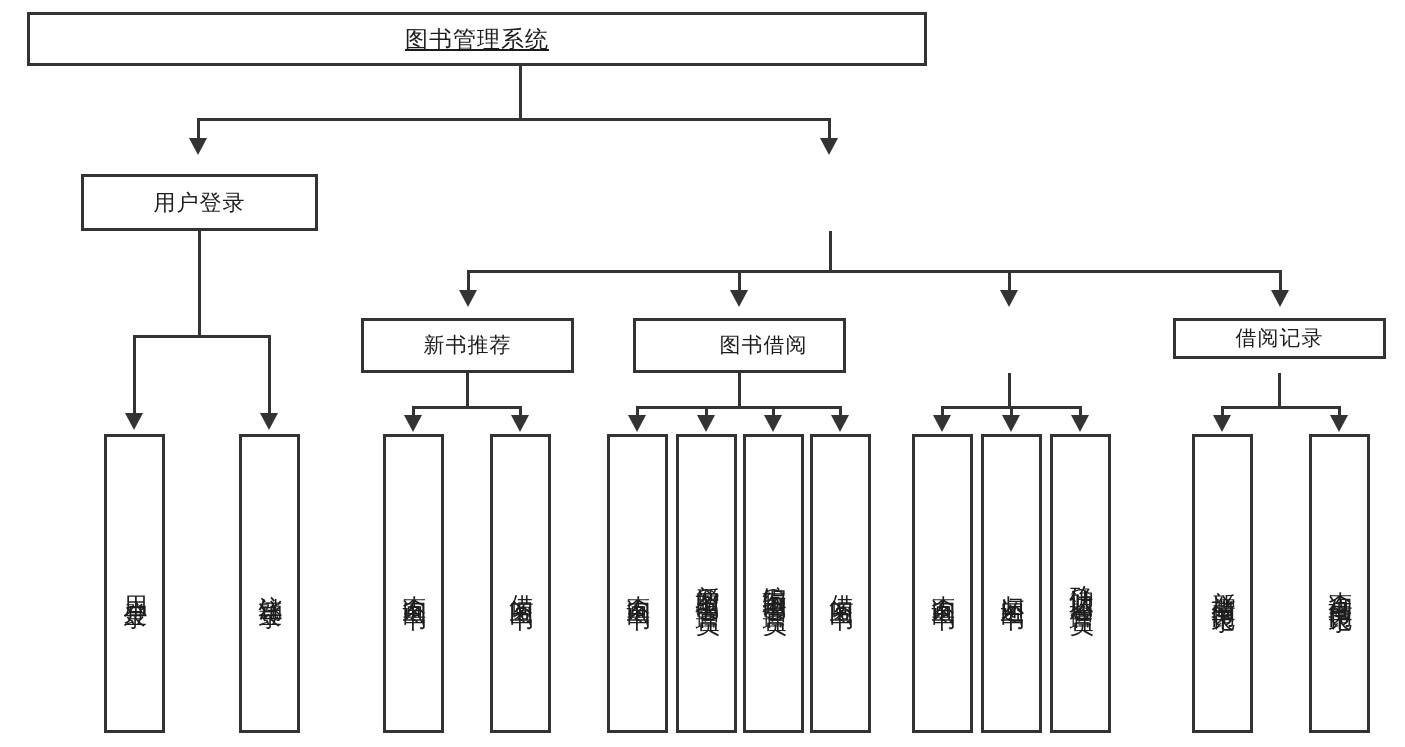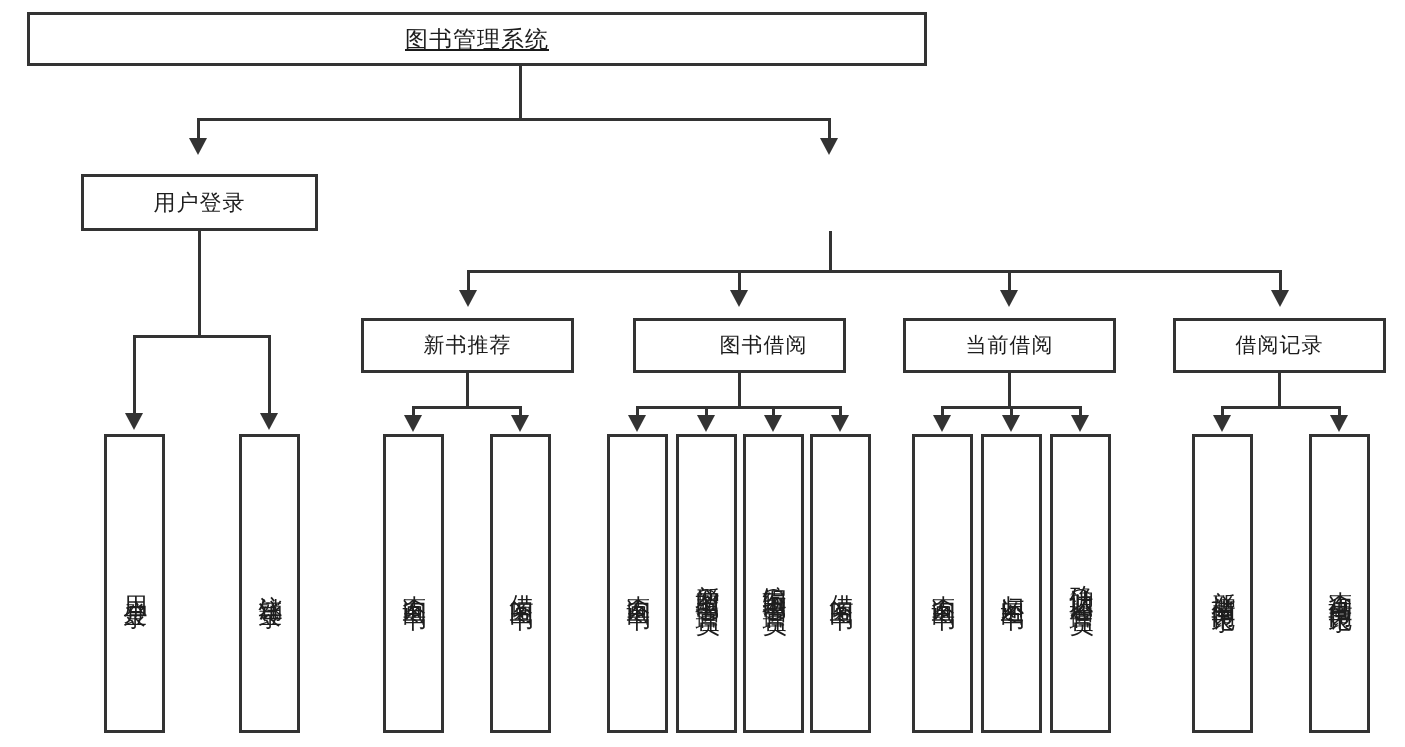--- a/index.html
+++ b/index.html
@@ -123,24 +123,21 @@
   <div class="arrow" style="left:730px; top:290px;"></div>
   <div class="arrow" style="left:1000px; top:290px;"></div>
   <div class="arrow" style="left:1271px; top:290px;"></div>
 
   <div class="node lvl3" style="left:361px; top:318px; width:213px; height:55px;">
     <span class="label">新书推荐</span>
   </div>
   <div class="node lvl3" style="left:633px; top:318px; width:213px; height:55px;padding-left:48px;">
     <span class="label">图书借阅</span>
   </div>
-  <div class="node lvl3" style="left:903px; top:318px; width:213px; height:55px;">
-    <span class="label">当前借阅</span>
-  </div>
-  <div class="node lvl3" style="left:1173px; top:318px; width:213px; height:55px;text-align:center;">
+  <div class="node lvl3" style="left:1173px; top:318px; width:213px; height:41px;text-align:center;">
     <span class="label">借阅记录</span>
   </div>
 
   <div class="ln v" style="left:466px; top:373px; height:36px;"></div>
   <div class="ln h" style="left:412px; top:406px; width:110px;"></div>
   <div class="ln v" style="left:412px; top:406px; height:12px;"></div>
   <div class="ln v" style="left:519px; top:406px; height:12px;"></div>
   <div class="arrow" style="left:404px; top:415px;"></div>
   <div class="arrow" style="left:511px; top:415px;"></div>
 

